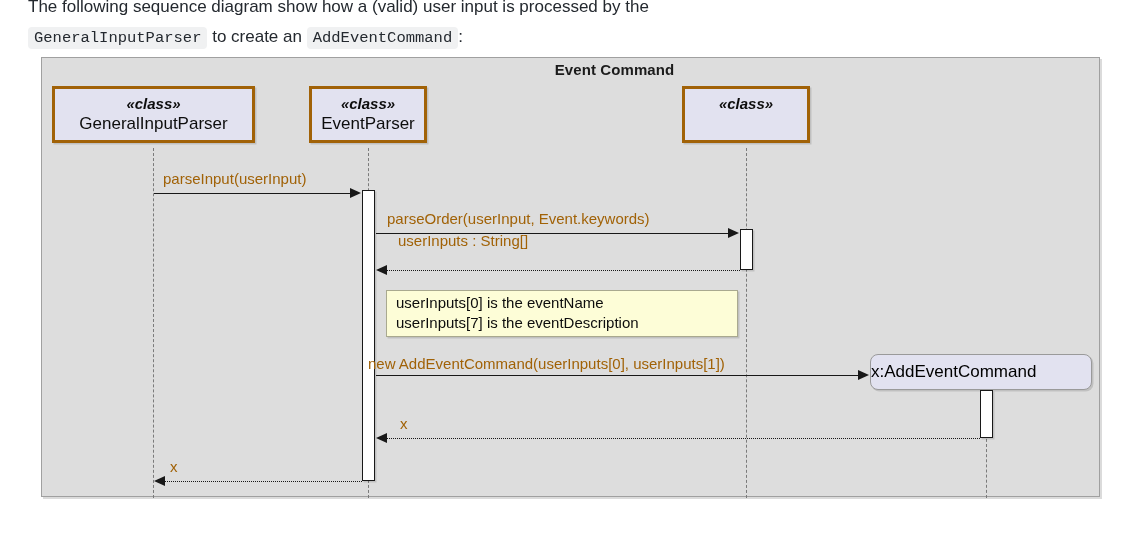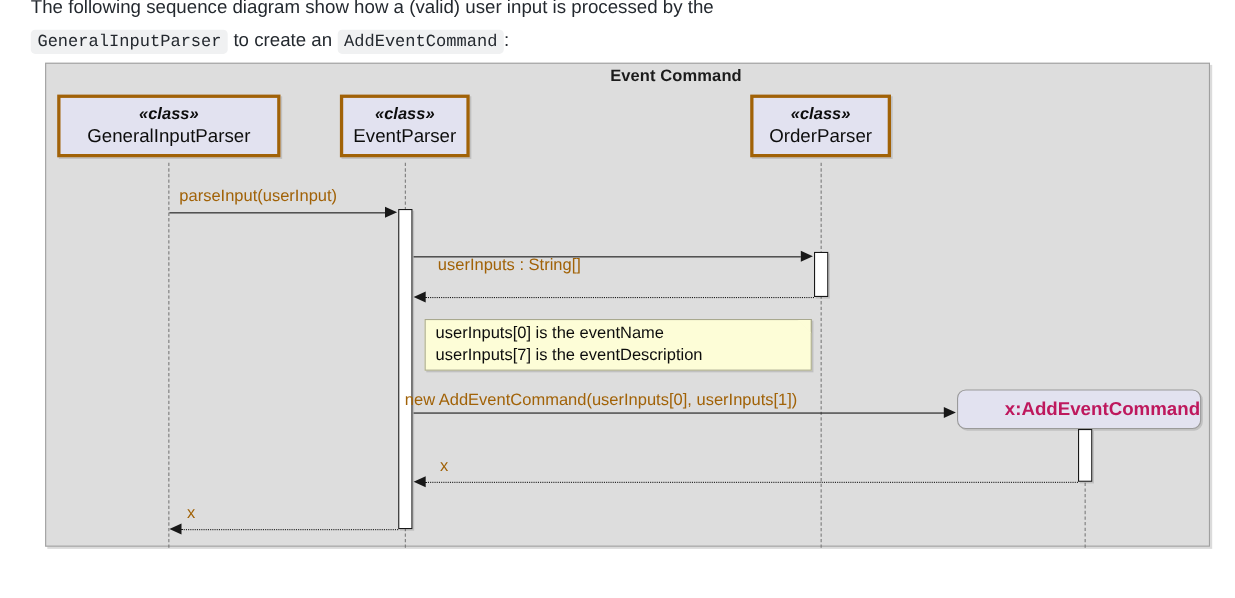--- a/index.html
+++ b/index.html
@@ -93,27 +93,26 @@
     line-height: 21px;
     display: block;
     white-space: nowrap;
   }
   .obj-box {
     position: absolute;
     background: #e2e2f0;
     border: 1px solid #9a9a9a;
     border-radius: 8px;
     box-sizing: border-box;
-    text-align: right;
-    box-shadow: 1.5px 1.5px 0 rgba(0,0,0,0.13);
-    color: #be185d;
+    text-align: left;
+    box-shadow: 1.5px 1.5px 0 rgba(0,0,0,0.13);
+    color: #000000;
     font-size: 17px;
     line-height: 34px;
     white-space: nowrap;
-    font-weight: bold;
   }
 
   
   .activation {
     position: absolute;
     width: 13px;
     background: #ffffff;
     border: 1.5px solid #181818;
     box-sizing: border-box;
     box-shadow: 1.5px 1.5px 0 rgba(0,0,0,0.13);
@@ -203,35 +202,35 @@
     <span class="pname">GeneralInputParser</span>
   </div>
 
   <div class="participant" style="left:267px; top:28px; width:118px; height:57px;">
     <span class="stereo">«class»</span>
     <span class="pname">EventParser</span>
   </div>
 
   <div class="participant" style="left:640px; top:28px; width:128px; height:57px;">
     <span class="stereo">«class»</span>
-    <span class="pname">OrderParser</span>
   </div>
 
   <div class="obj-box" style="left:828px; top:296px; width:222px; height:36px;">
     <span>x:AddEventCommand</span>
   </div>
 
   <div class="activation" style="left:320px; top:132px; height:291px;"></div>
   <div class="activation" style="left:698px; top:171px; height:41px;"></div>
   <div class="activation" style="left:938px; top:332px; height:48px;"></div>
 
   <div class="msg-label" style="left:121px; top:112px;">parseInput(userInput)</div>
   <div class="msg-line" style="left:112px; top:135px; width:197px;"></div>
   <div class="arrow-r" style="left:308px; top:130px;"></div>
 
+  <div class="msg-label" style="left:345px; top:152px;">parseOrder(userInput, Event.keywords)</div>
   <div class="msg-line" style="left:334px; top:175px; width:352px;"></div>
   <div class="arrow-r" style="left:686px; top:170px;"></div>
 
   <div class="msg-label" style="left:356px; top:174px;">userInputs : String[]</div>
   <div class="msg-line dashed" style="left:344px; top:212px; width:354px;"></div>
   <div class="arrow-l" style="left:334px; top:207px;"></div>
 
   <div class="note" style="left:344px; top:232px; width:352px; height:47px;">
     <span class="fold-edge"></span>
     <span class="fold-inner"></span>

